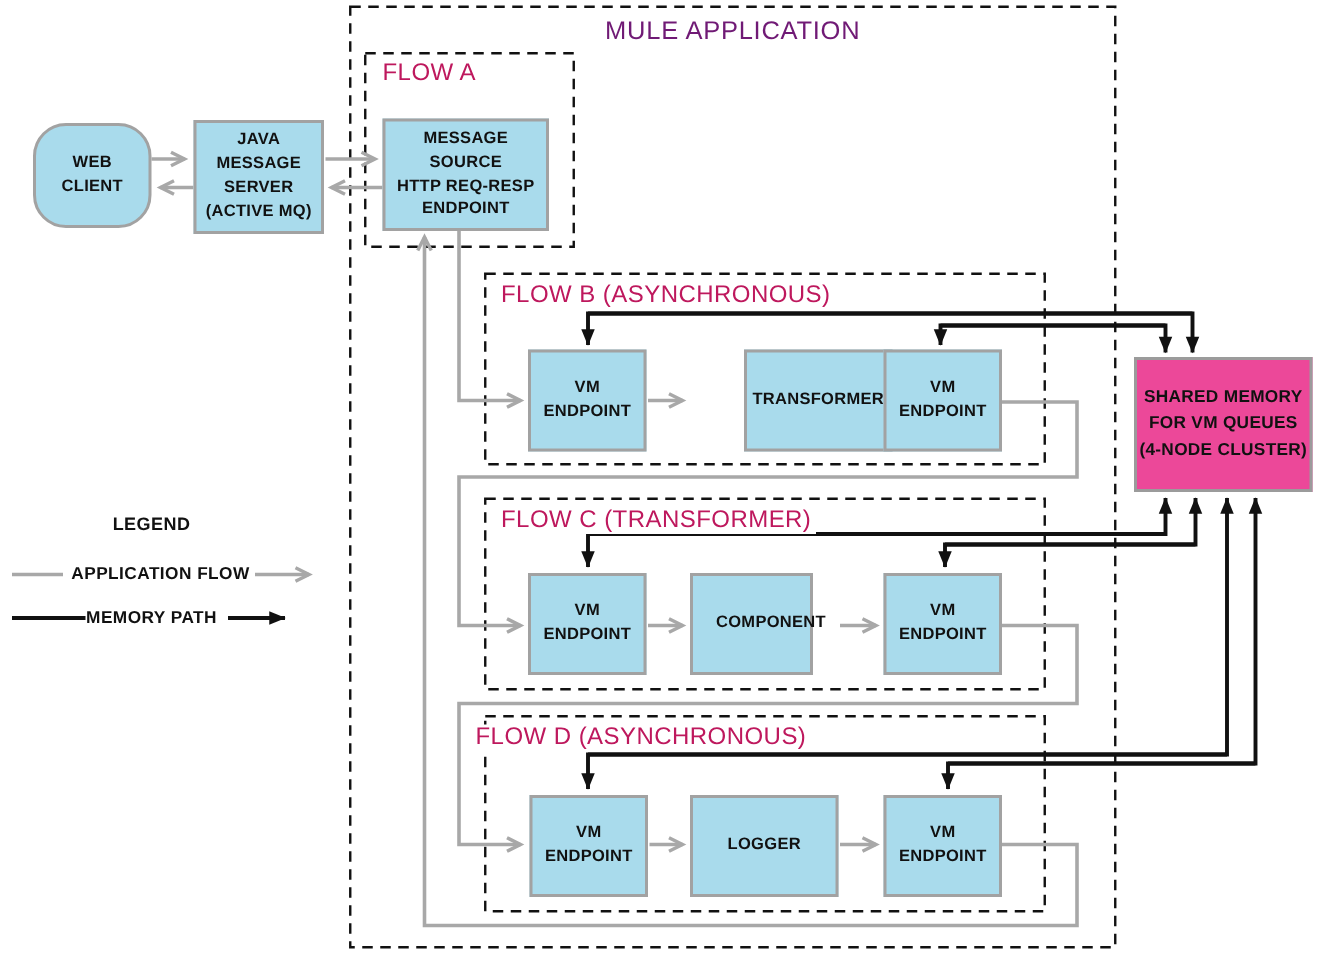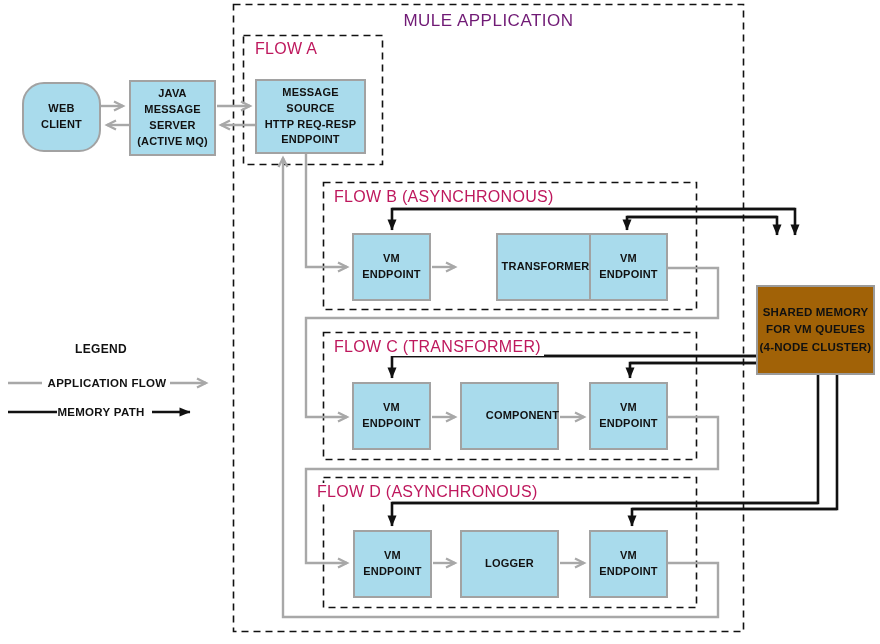--- a/index.html
+++ b/index.html
@@ -8,24 +8,24 @@
     font-family:"Liberation Sans", sans-serif;color:#111;
   }
   #wires{position:absolute;left:0;top:0;width:880px;height:644px;}
   .node{
     position:absolute;background:#a9dbec;border:2px solid #a2a2a2;
     display:flex;align-items:center;justify-content:center;text-align:center;
     font-weight:bold;font-size:11px;line-height:1.45;letter-spacing:.2px;
     white-space:pre-line;box-sizing:border-box;
   }
   .memory{
-    position:absolute;background:#a16207;border:2px solid #9b9b9b;
+    position:absolute;background:#ec4899;border:2px solid #9b9b9b;
     display:flex;align-items:center;justify-content:center;text-align:center;
     font-weight:bold;font-size:11.5px;line-height:1.5;letter-spacing:.2px;
-    white-space:pre-line;box-sizing:border-box;margin-top:47px;
+    white-space:pre-line;box-sizing:border-box;
   }
   .title{
     position:absolute;font-size:17px;letter-spacing:.5px;text-align:center;
     font-weight:normal;color:#701a75;
   }
   .flow-title{
     position:absolute;font-size:16px;letter-spacing:.3px;font-weight:normal;color:#be185d;
     background:#ffffff;padding:0 3px;
   }
   .legend-text{
@@ -115,21 +115,21 @@
 ENDPOINT</div>
 
   <div class="node" style="left:352px;top:233px;width:79px;height:68px;">VM
 ENDPOINT</div>
   <div class="node" style="left:460px;top:233px;width:99px;height:68px;margin-left:36px;">TRANSFORMER</div>
   <div class="node" style="left:589px;top:233px;width:79px;height:68px;">VM
 ENDPOINT</div>
 
   <div class="node" style="left:352px;top:382px;width:79px;height:68px;">VM
 ENDPOINT</div>
-  <div class="node" style="left:460px;top:382px;width:99px;height:68px;padding-left:26px;">COMPONENT</div>
+  <div class="node" style="left:460px;top:382px;width:82px;height:68px;padding-left:26px;">COMPONENT</div>
   <div class="node" style="left:589px;top:382px;width:79px;height:68px;">VM
 ENDPOINT</div>
 
   <div class="node" style="left:353px;top:530px;width:79px;height:68px;">VM
 ENDPOINT</div>
   <div class="node" style="left:460px;top:530px;width:99px;height:68px;">LOGGER</div>
   <div class="node" style="left:589px;top:530px;width:79px;height:68px;">VM
 ENDPOINT</div>
 
   <div class="memory" style="left:756px;top:238px;width:119px;height:90px;">SHARED MEMORY

